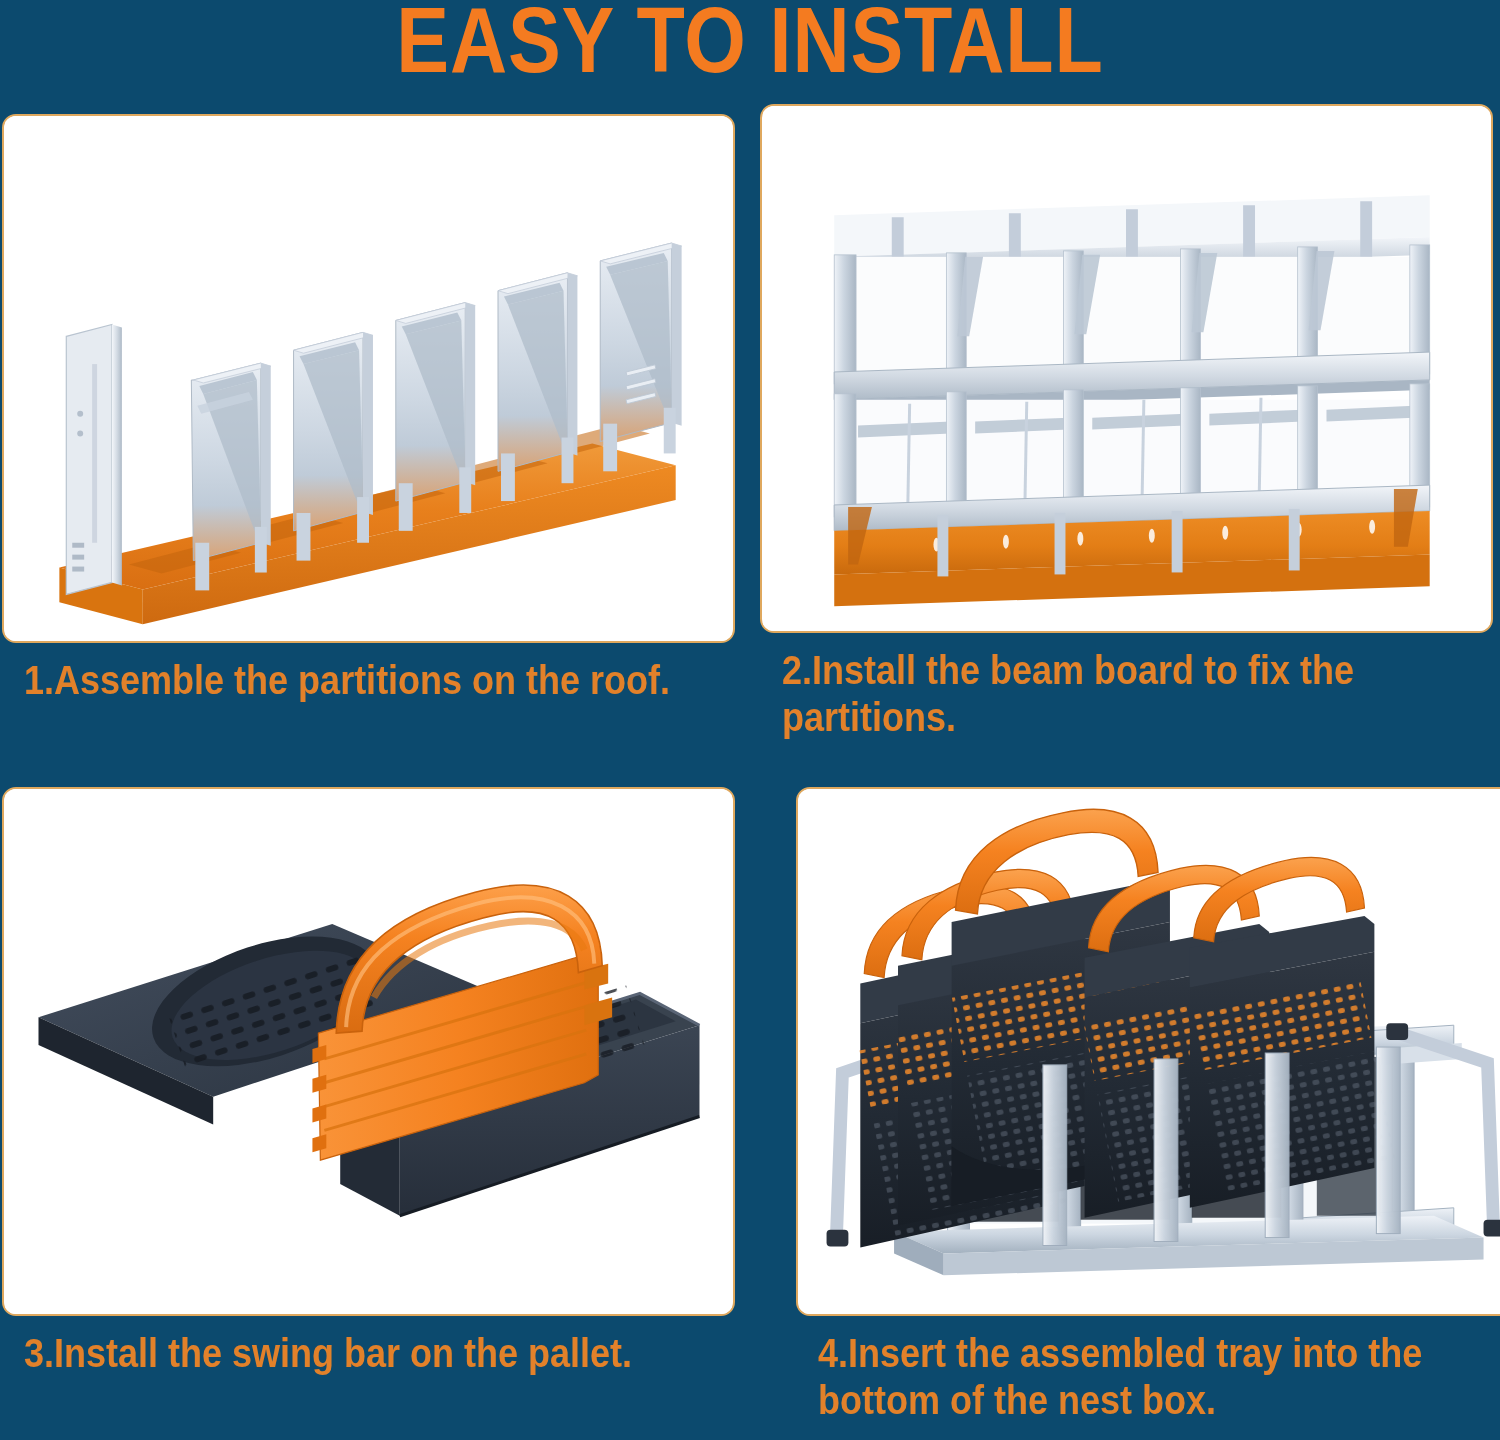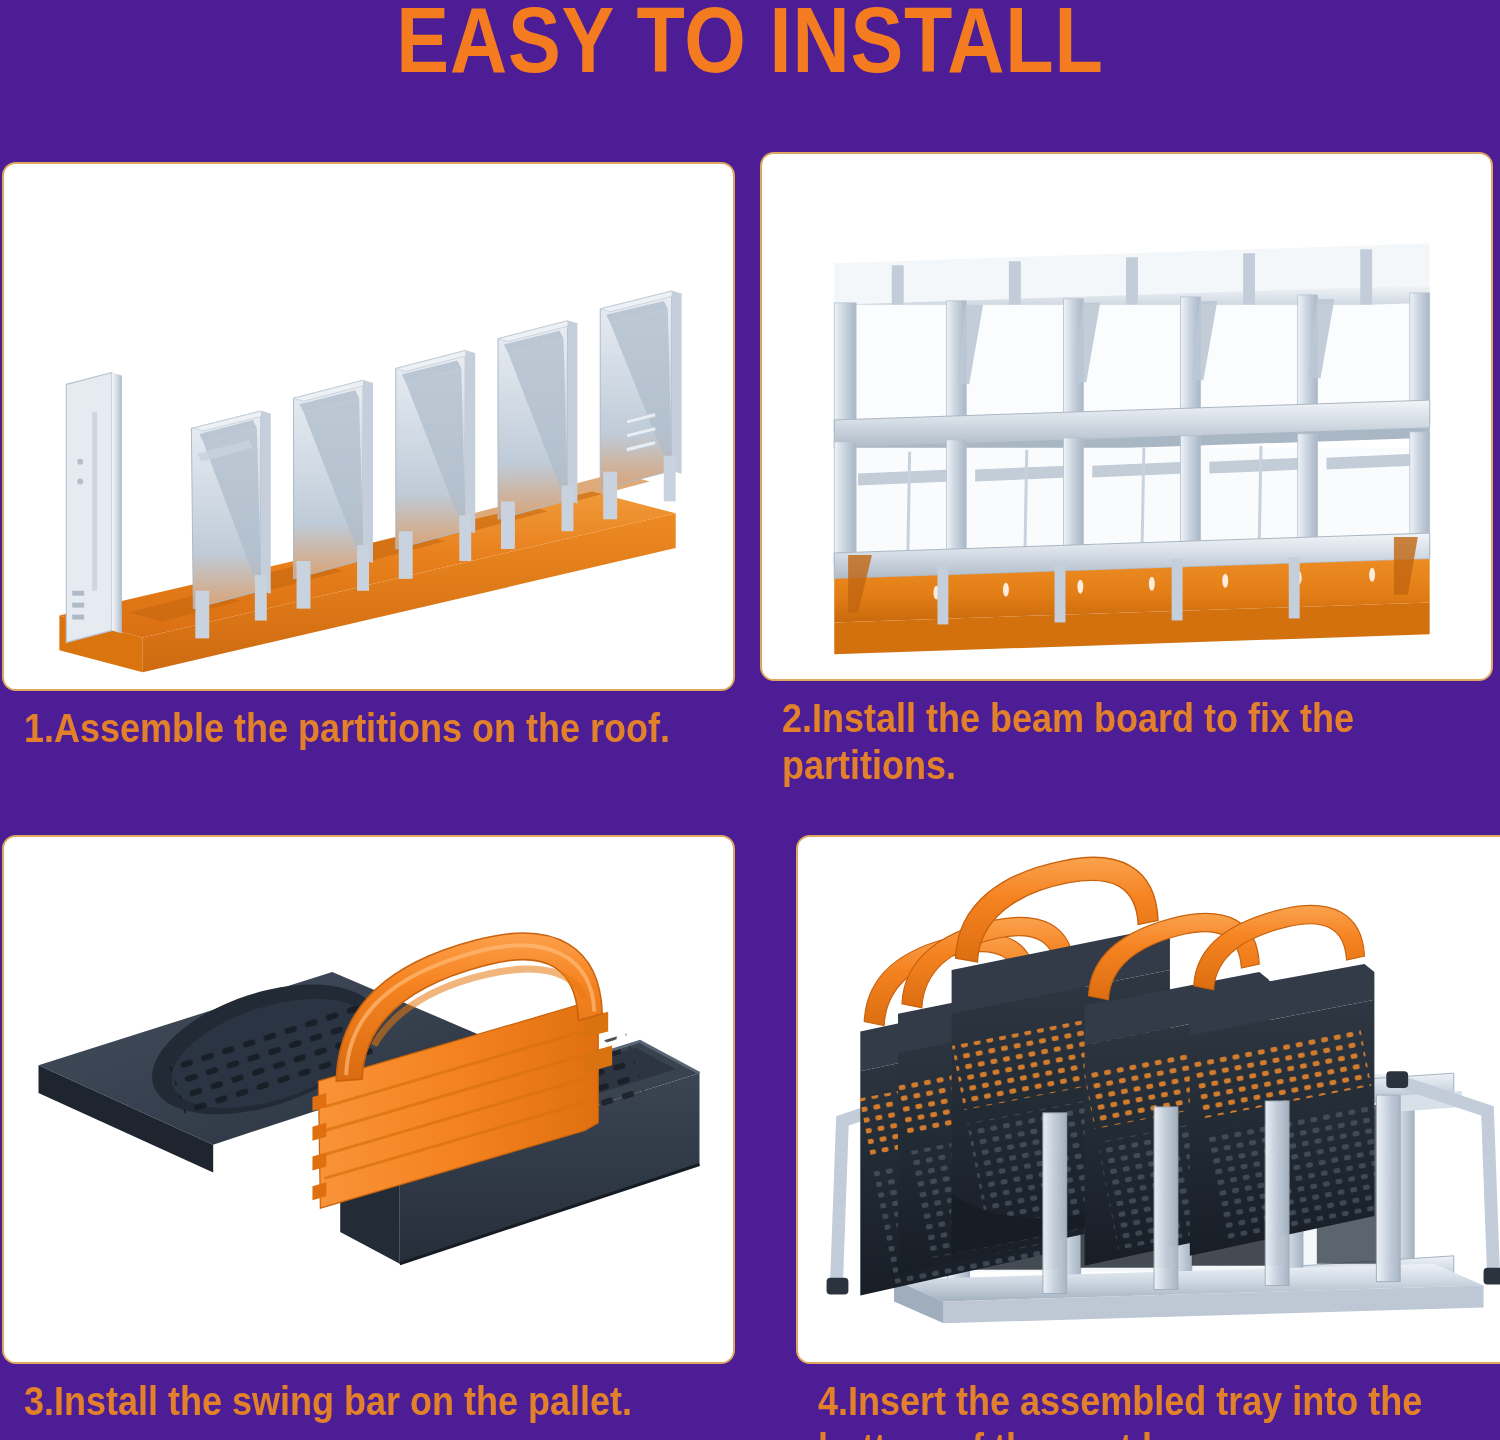--- a/index.html
+++ b/index.html
@@ -7,21 +7,21 @@
     width: 1500px;
     height: 1440px;
     background: #ffffff;
     font-family: "Liberation Sans", sans-serif;
     overflow: hidden;
   }
   #page {
     position: relative;
     width: 1500px;
     height: 1440px;
-    background: #4c1d95;
+    background: #0c4a6e;
   }
 
   
   .title {
     position: absolute;
     left: 0; top: -8px;
     width: 1500px;
     text-align: center;
     font-family: "Liberation Sans", sans-serif;
     font-weight: 700;
@@ -30,21 +30,20 @@
     letter-spacing: 1px;
     color: #F47B20;
     transform: scaleX(0.86);
     transform-origin: 50% 0;
     white-space: nowrap;
   }
 
   
   .step {
     position: absolute;
-    margin-top: 48px;
   }
   .photo-frame {
     position: absolute;
     left: 0; top: 0;
     border: 2px solid #DFA85E;
     border-radius: 14px;
     background: #ffffff;
     overflow: hidden;
   }
   .photo-frame svg { display: block; width: 100%; height: 100%; }

